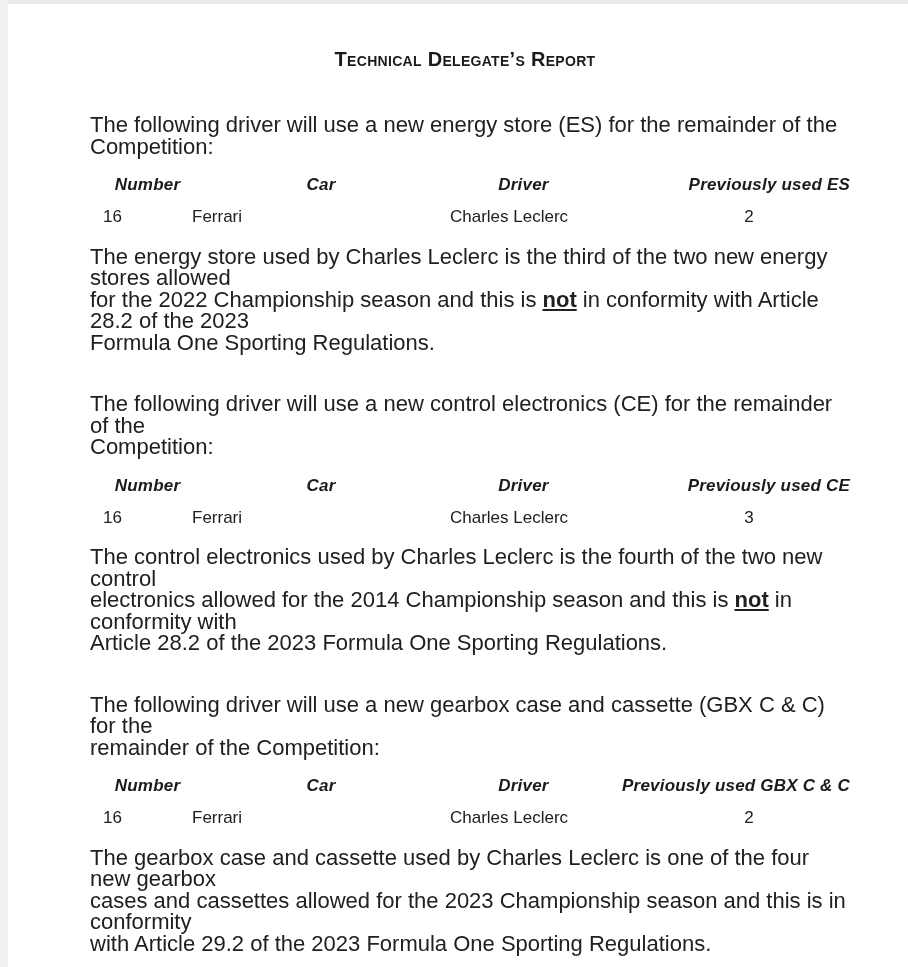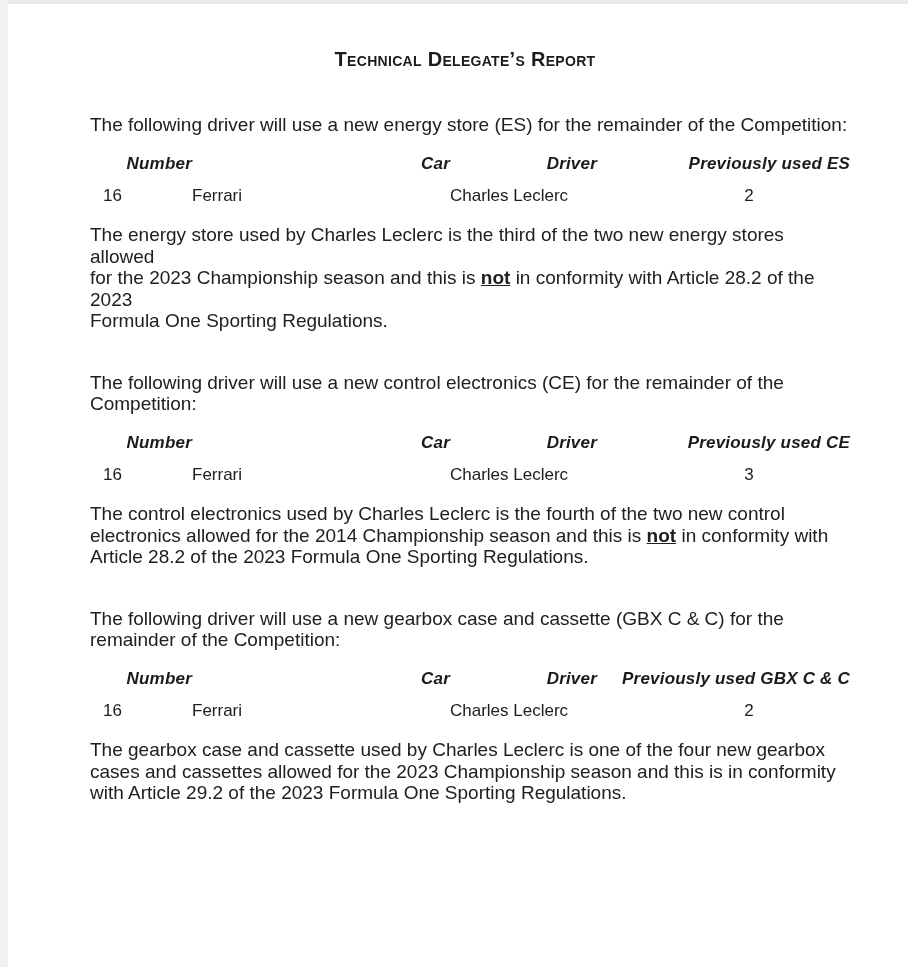--- a/index.html
+++ b/index.html
@@ -41,21 +41,21 @@
     font-weight: bold;
     font-variant: small-caps;
     letter-spacing: 0.3px;
     text-align: center;
     color: #1b1b1b;
     margin: 0 0 43px 0;
     padding-right: 12px;
   }
   p {
     margin: 0;
-    font-size: 19px;
+    font-size: 22px;
     line-height: 21.5px;
     white-space: pre-line;
   }
   p.intro {
     margin-bottom: 17px;
   }
   p.body-text {
     margin-bottom: 40px;
   }
   section.report-section:last-child p.body-text {
@@ -67,21 +67,21 @@
     width: 747px;
     margin: 0 0 18px 13px;
     font-size: 17px;
     line-height: 21.5px;
     color: #202020;
   }
   table.component-table th {
     font-weight: bold;
     font-style: italic;
     letter-spacing: 0.2px;
-    text-align: right;
+    text-align: center;
     padding: 0;
     color: #1b1b1b;
     overflow: visible;
     white-space: nowrap;
   }
   table.component-table th:nth-child(1) { width: 89px; }
   table.component-table th:nth-child(2) { width: 258px; }
   table.component-table th:nth-child(3) { width: 147px; }
   table.component-table th:nth-child(4) { width: 253px; text-align: right; padding-right: 6px; }
   table.component-table td {
@@ -119,21 +119,21 @@
       <tbody>
             <tr>
               <td>16</td>
               <td>Ferrari</td>
               <td>Charles Leclerc</td>
               <td>2</td>
             </tr>
           </tbody>
     </table>
     <p class="body-text"><span>The energy store used by Charles Leclerc is the third of the two new energy stores allowed
-for the 2023 Championship season and this is </span><span class="seg-bold seg-underline">not</span><span> in conformity with Article 28.2 of the 2023
+for the 2022 Championship season and this is </span><span class="seg-bold seg-underline">not</span><span> in conformity with Article 28.2 of the 2023
 Formula One Sporting Regulations.</span></p>
   </section>
 
   <section class="report-section">
     <p class="intro"><span>The following driver will use a new control electronics (CE) for the remainder of the
 Competition:</span></p>
     <table class="component-table">
       <thead>
         <tr>
               <th>Number</th>

